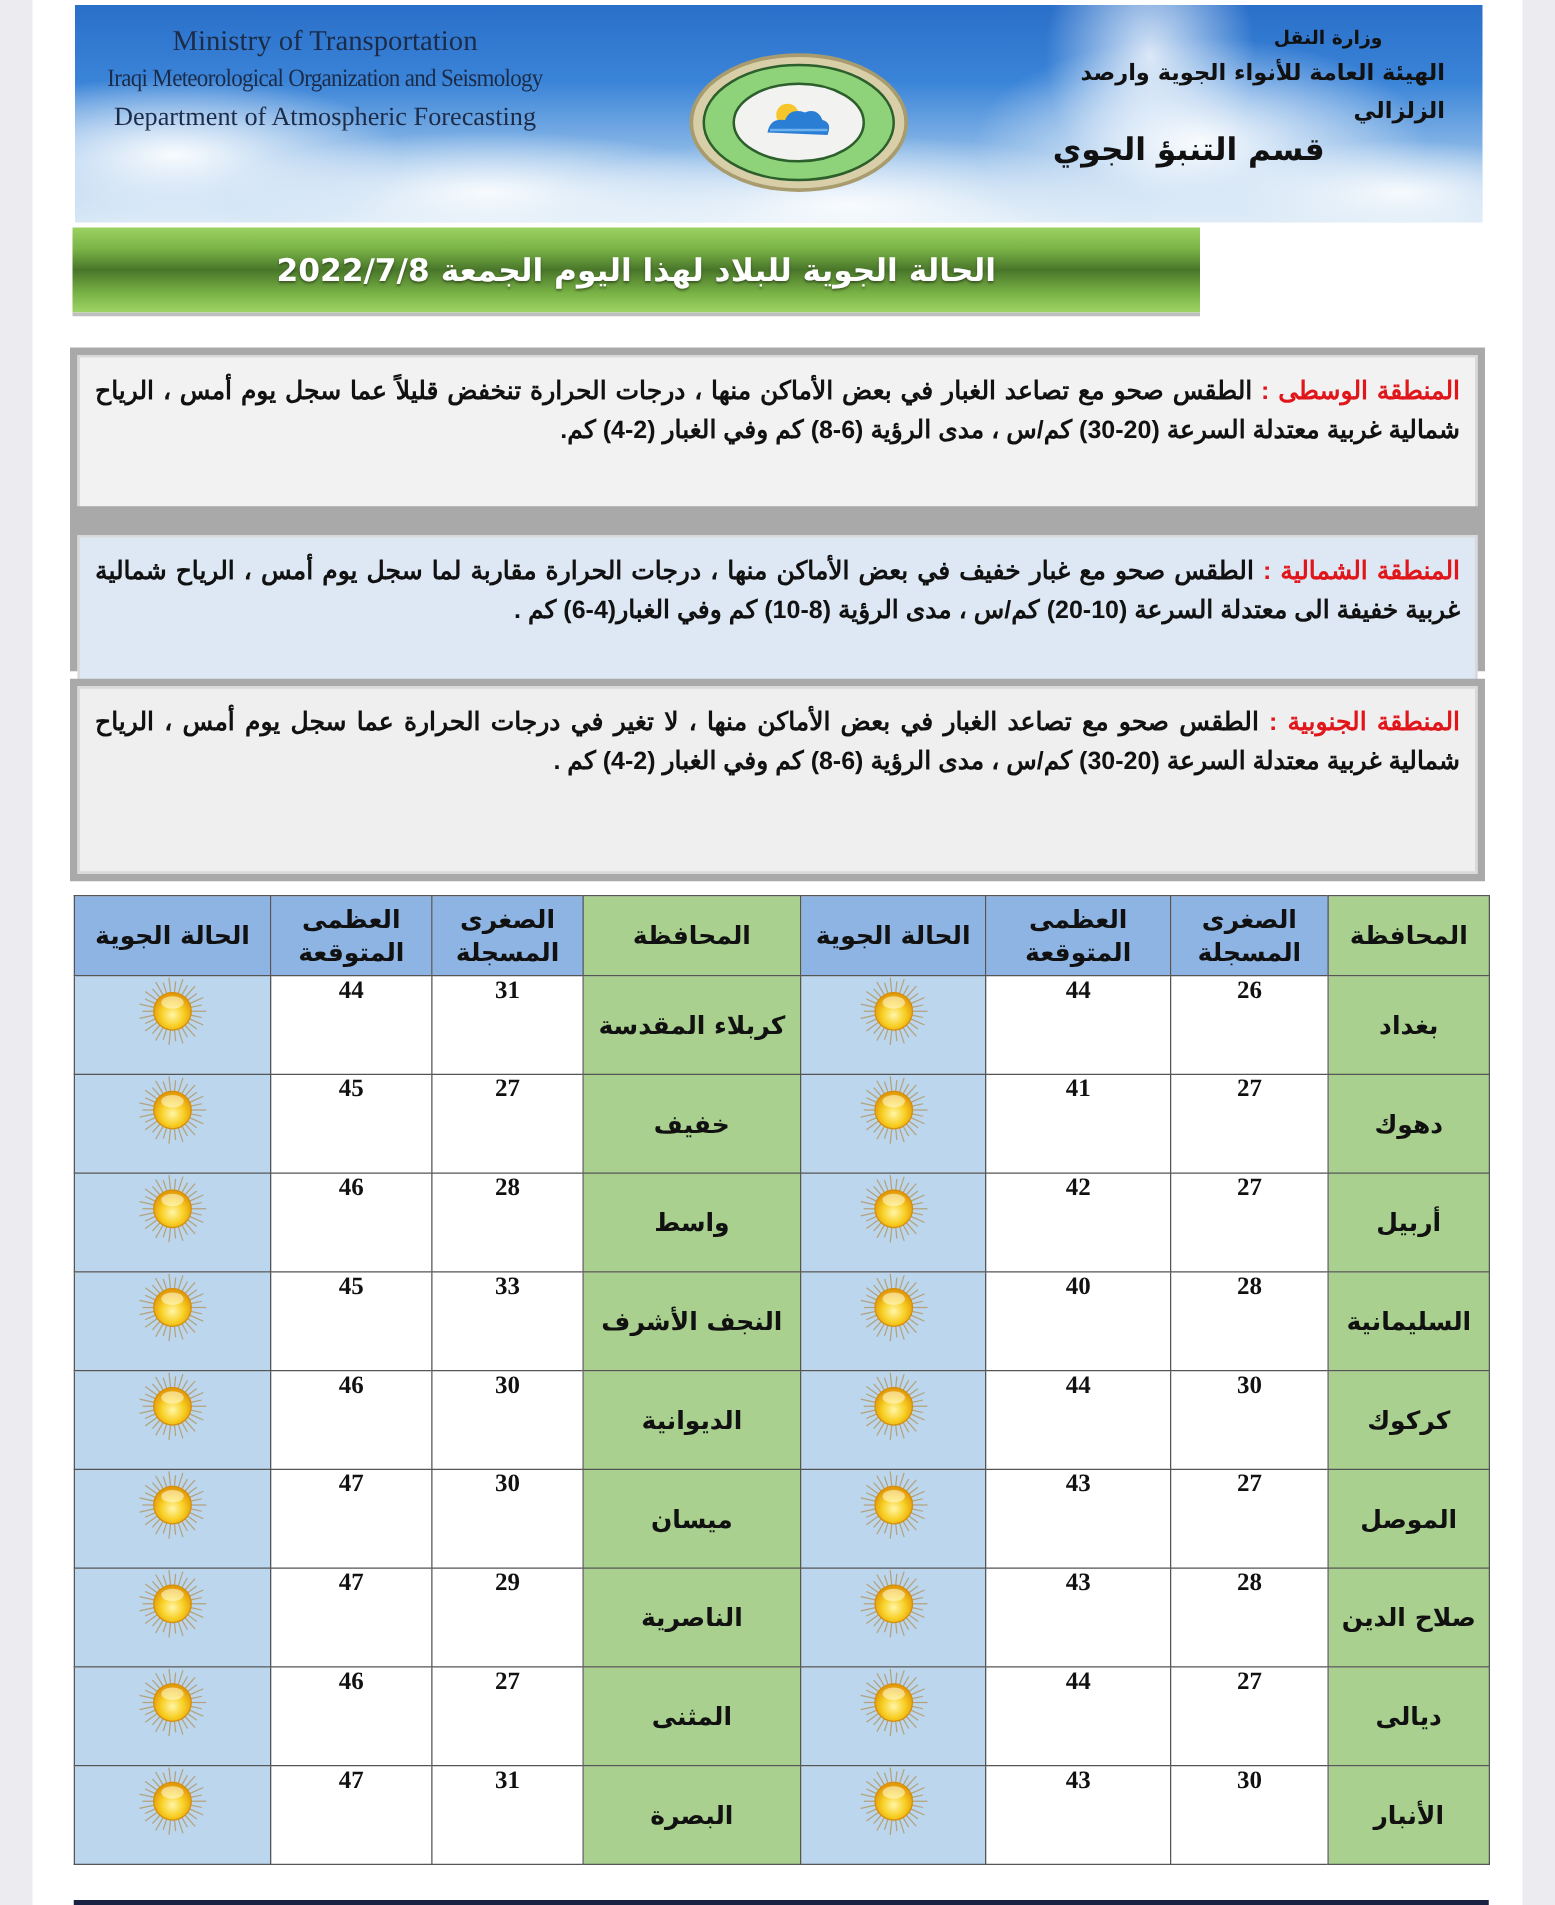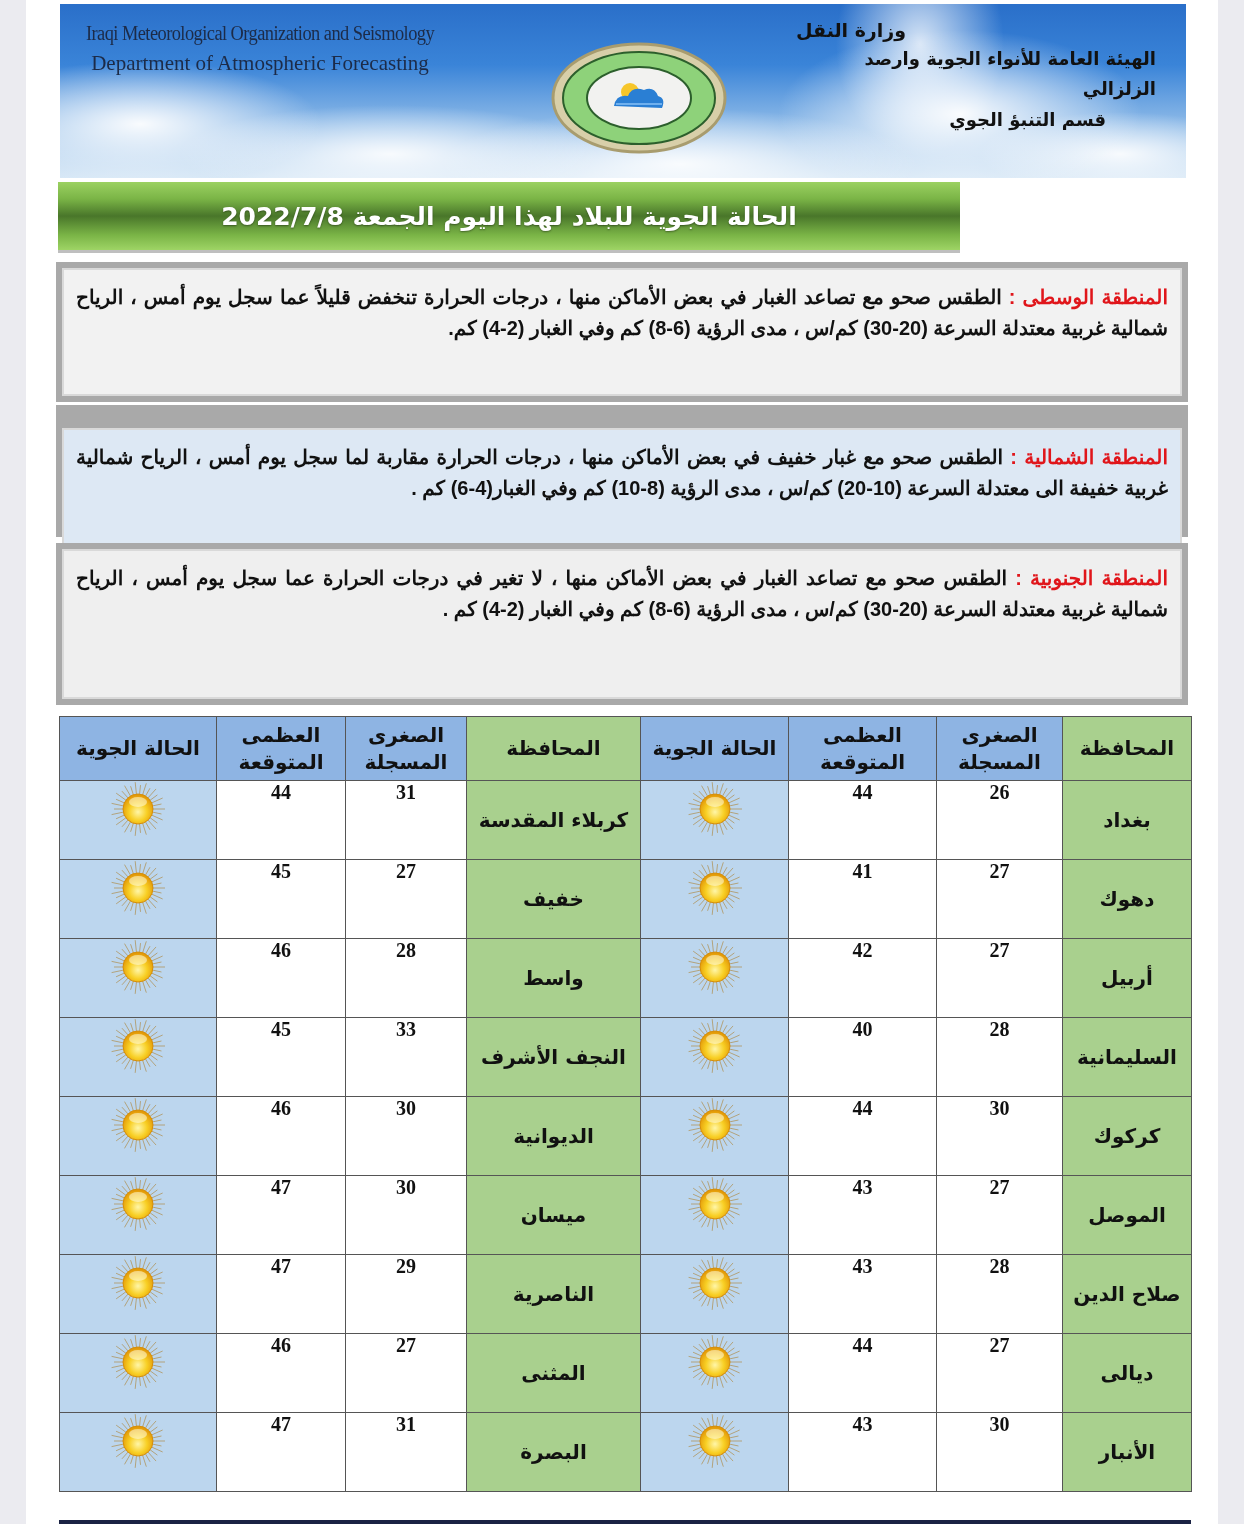--- a/index.html
+++ b/index.html
@@ -30,23 +30,23 @@
     position:absolute; left:0; top:14px; width:400px;
     font-family:"Liberation Serif", serif; color:#1c2b48; text-align:center;
   }
   .en-titles .l1 { font-size:23px; line-height:30px; }
   .en-titles .l2 { font-size:20px; line-height:30px; letter-spacing:-0.6px; transform:scaleX(0.92); }
   .en-titles .l3 { font-size:21px; line-height:30px; }
   .ar-titles {
     position:absolute; right:30px; top:12px; width:360px; direction:rtl;
     font-family:"DejaVu Sans", sans-serif; font-weight:bold; color:#111; text-align:center;
   }
-  .ar-titles .l1 { font-size:19px; line-height:28px; text-align:left; padding-right:50px; }
+  .ar-titles .l1 { font-size:15px; line-height:28px; text-align:right; padding-right:50px; }
   .ar-titles .l2 { font-size:18px; line-height:30px; text-align:right; }
-  .ar-titles .l3 { font-size:18px; line-height:32px; text-align:right; padding-right:50px; }
+  .ar-titles .l3 { font-size:25px; line-height:32px; text-align:center; padding-right:50px; }
   .logo {
     position:absolute; left:490px; top:38px; width:178px; height:112px;
   }
   
   .datebar {
     position:absolute; left:32px; top:182px; width:902px; height:68px;
     background:linear-gradient(180deg, #9bd161 0%, #7ab446 25%, #49762a 50%, #7ab446 78%, #9ed465 100%);
     border-bottom:3px solid #bfbfbf;
     display:flex; align-items:center; justify-content:center;
   }
@@ -62,21 +62,21 @@
   }
   .region .inner {
     width:100%; height:100%; box-sizing:border-box;
     border:2px solid #d9d9d9;
     direction:rtl; text-align:justify;
     padding:12px 12px 0 12px;
     font-family:"Liberation Sans", sans-serif; font-weight:bold;
     font-size:20px; line-height:31px; color:#111;
   }
   .region .rname { color:#e0161b; }
-  .r1 { top:262px; height:140px; }
+  .r1 { top:278px; height:140px; }
   .r1 .inner { background:#f2f2f2; }
   .r2 { top:405px; height:132px; }
   .r2 .inner { background:#dde8f4;margin-top:17px; }
   .r3 { top:543px; height:162px; }
   .r3 .inner { background:#efefef; }
   
   table.wx {
     position:absolute; left:33px; top:716px; width:1132px;
     border-collapse:collapse; direction:rtl; table-layout:fixed;
   }
@@ -104,20 +104,21 @@
     position:absolute; left:33px; top:1520px; width:1132px; height:6px; background:#1a2244;
   }
 </style>
 </head>
 <body>
 
 <div class="page">
 
   <div class="banner">
     <div class="en-titles">
+      <div class="l1">Ministry of Transportation</div>
       <div class="l2">Iraqi Meteorological Organization and Seismology</div>
       <div class="l3">Department of Atmospheric Forecasting</div>
     </div>
 
     <svg class="logo" viewBox="0 0 178 112">
       <ellipse cx="89" cy="56" rx="86" ry="54" fill="#d8cfa9" stroke="#a89c6e" stroke-width="3"></ellipse>
       <ellipse cx="89" cy="56" rx="76" ry="46" fill="#8ed27a" stroke="#2c5f2c" stroke-width="2"></ellipse>
       <ellipse cx="89" cy="56" rx="52" ry="31" fill="#f2f2f0" stroke="#2c5f2c" stroke-width="2"></ellipse>
       <circle cx="80" cy="50" r="9" fill="#f6c62a"></circle>
       <path d="M64 64 Q66 52 78 54 Q82 44 94 48 Q104 44 108 54 Q116 56 112 66 Z" fill="#2a7fd4"></path>

